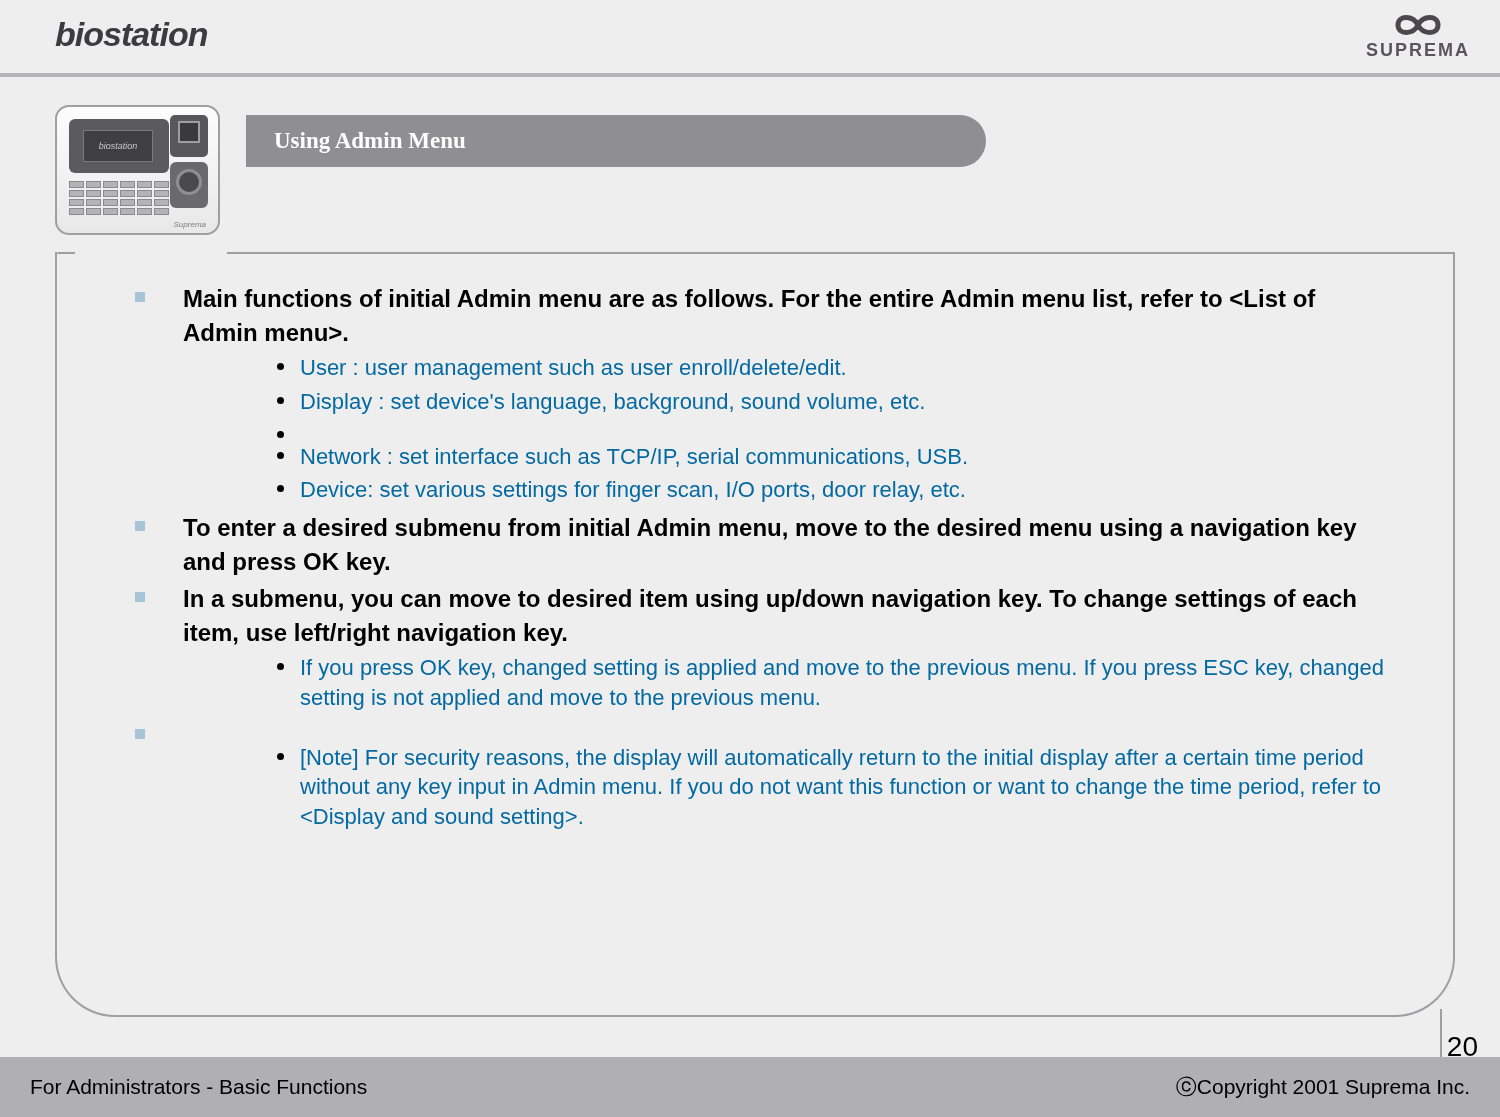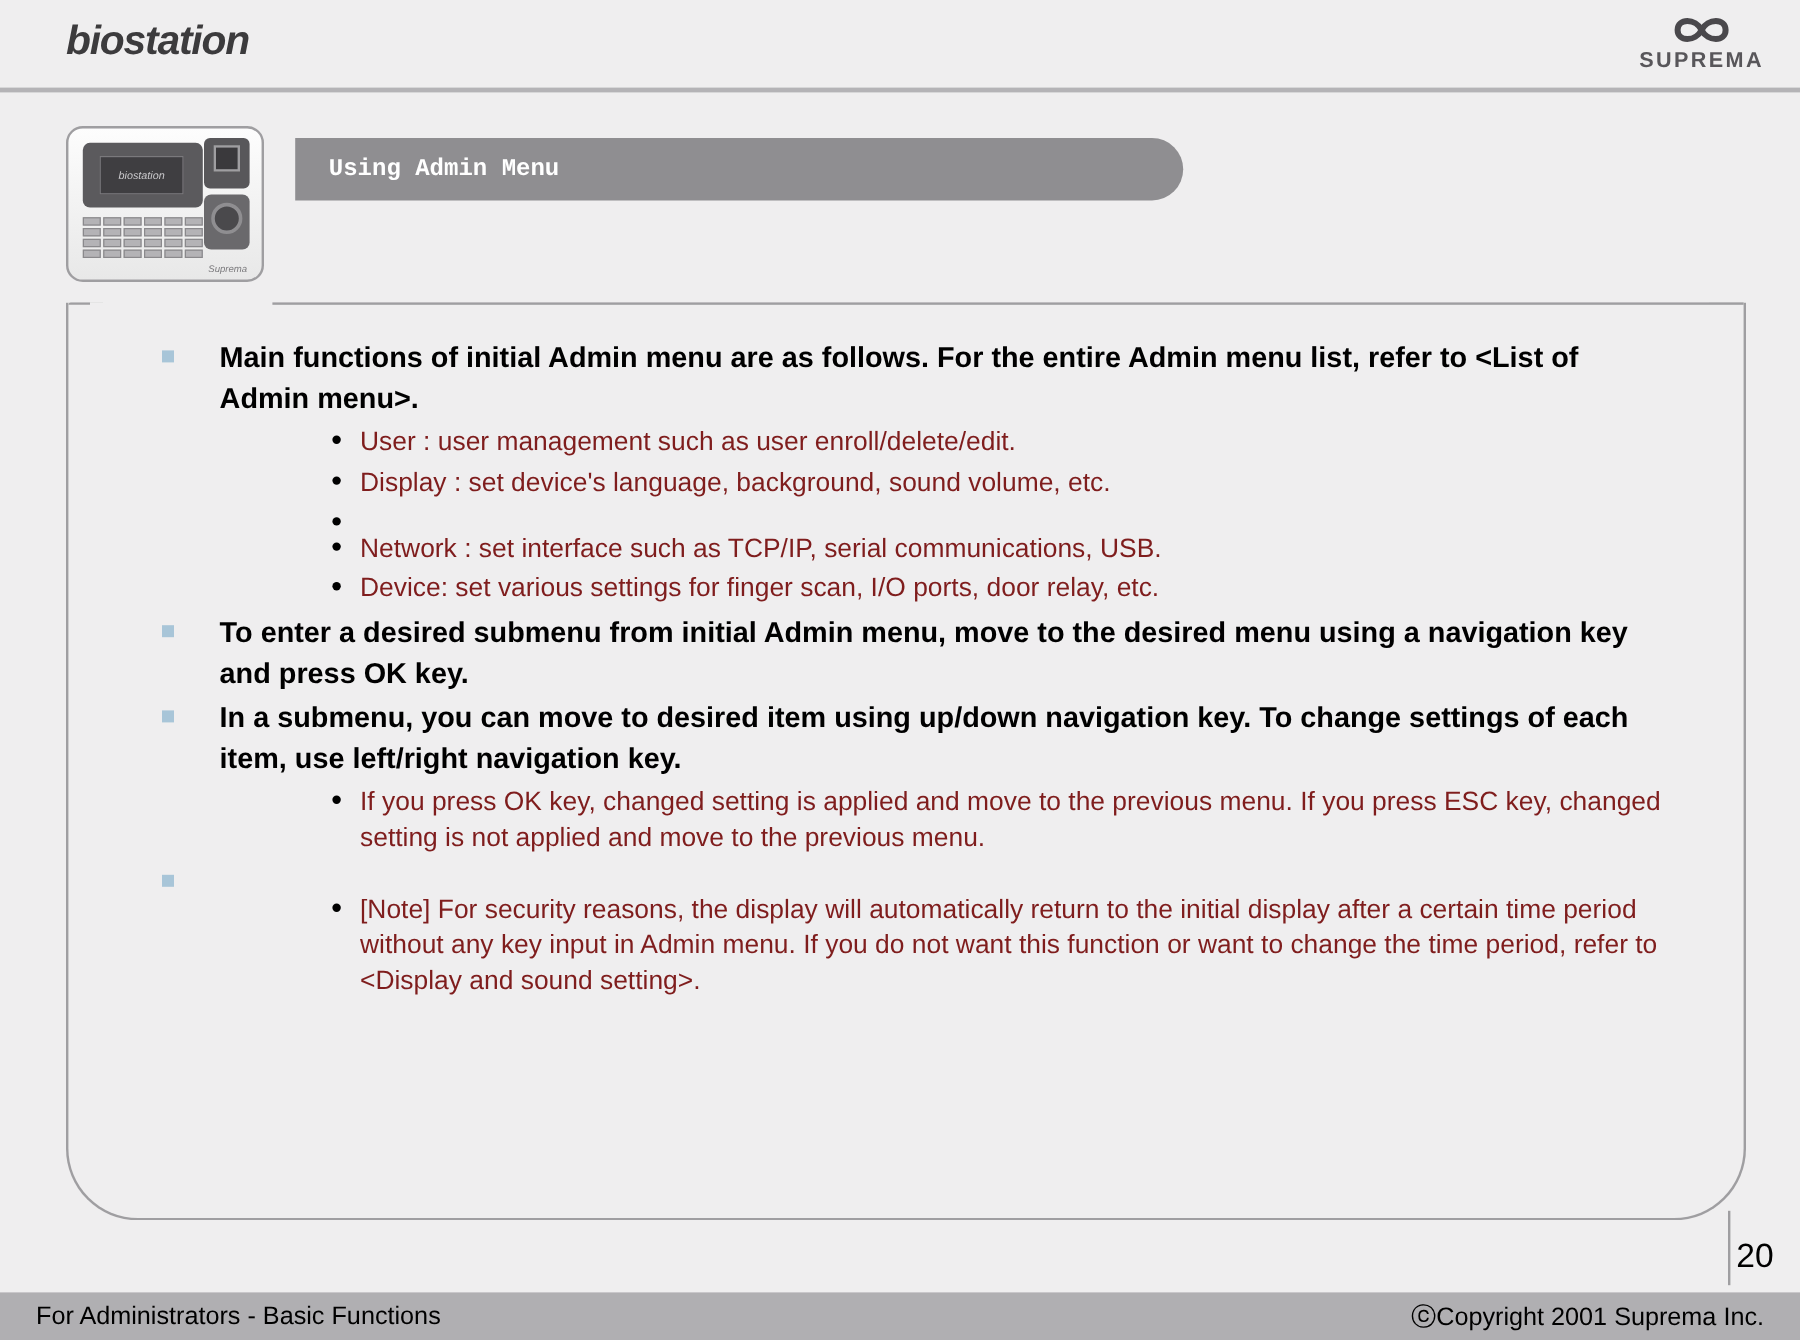--- a/index.html
+++ b/index.html
@@ -154,22 +154,22 @@
     background: #8f8e91;
     border-radius: 0 26px 26px 0;
     display: flex;
     align-items: center;
     padding-left: 28px;
     padding-right: 60px;
     width: 740px;
   }
   .title-pill-text {
     color: #fff;
-    font-family: Liberation Mono, monospace;
-    font-size: 20px;
+    font-family: Liberation Serif, serif;
+    font-size: 23px;
     font-weight: bold;
   }
   .content-box {
     position: absolute;
     left: 55px;
     right: 45px;
     top: 252px;
     bottom: 100px;
     border: 2px solid #9f9ea1;
     border-top: none;
@@ -220,28 +220,28 @@
     width: 7px;
     height: 7px;
     background: #000;
     border-radius: 50%;
     margin-top: 10px;
     margin-right: 16px;
     flex-shrink: 0;
   }
   .sub-text {
     font-size: 22px;
-    color: #7f1d1d;
+    color: #0369a1;
     line-height: 1.35;
   }
   .footer {
     position: absolute;
     left: 0; right: 0; bottom: 0;
     background: #b0afb2;
-    height: 40px;
+    height: 60px;
     display: flex;
     justify-content: space-between;
     align-items: center;
     padding: 0 30px;
     font-size: 21px;
     color: #000;
     gap: 36px;
   }
   .page-num {
     position: absolute;

